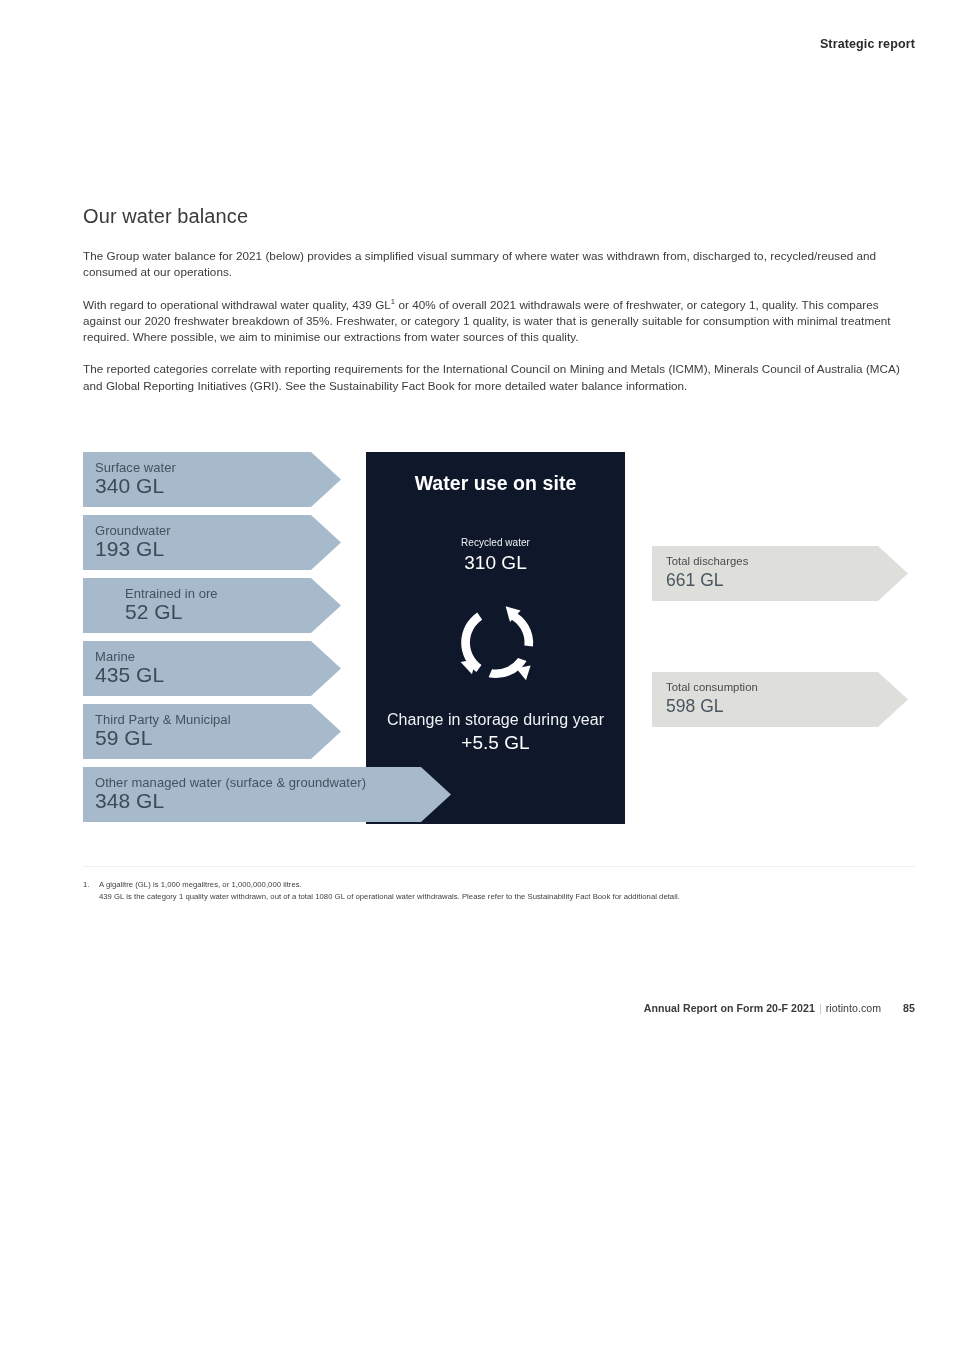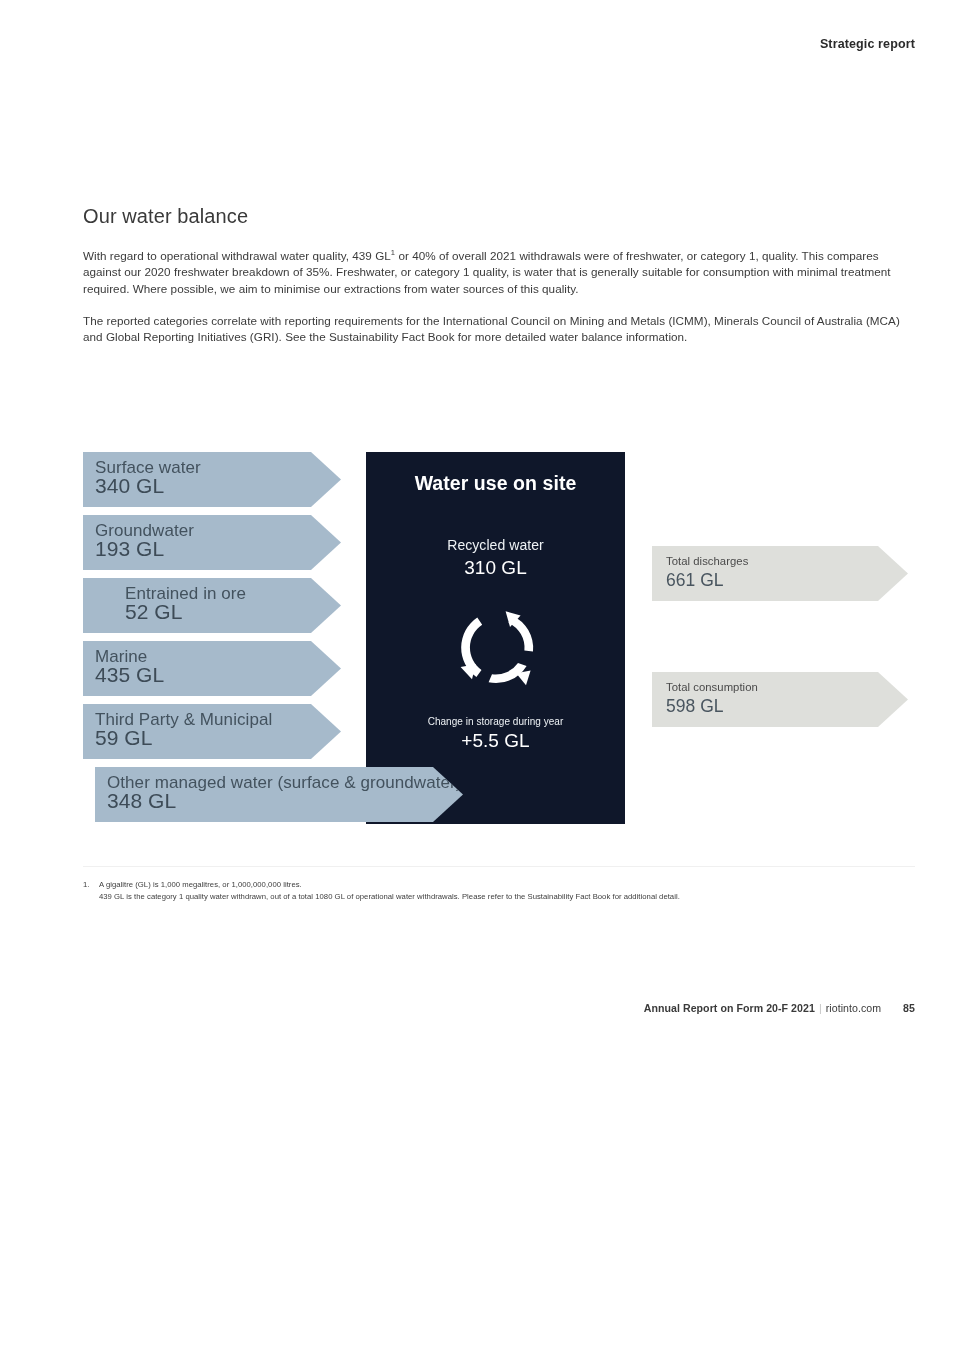--- a/index.html
+++ b/index.html
@@ -96,21 +96,21 @@
   }
   .flow-arrow.wide {
     left: 0;
     width: 368px;
     height: 55px;
     clip-path: polygon(0 0, 338px 0, 368px 27.5px, 338px 55px, 0 55px);
   }
 
   .flow-label {
     display: block;
-    font-size: 17px;
+    font-size: 13px;
     line-height: 13px;
     color: #43525e;
     letter-spacing: 0.004em;
   }
   .flow-value {
     display: block;
     font-size: 21px;
     line-height: 22px;
     color: #3d4b57;
     margin-top: 1px;
@@ -131,42 +131,42 @@
 
   .site-panel-title {
     font-size: 19.5px;
     font-weight: bold;
     color: #ffffff;
     margin-top: 20px;
     letter-spacing: 0.003em;
   }
 
   .recycled-label {
-    font-size: 14px;
+    font-size: 10px;
     color: #eef2f5;
     margin-top: 42px;
     letter-spacing: 0.004em;
   }
   .recycled-value {
     font-size: 19px;
     color: #ffffff;
     margin-top: 4px;
     letter-spacing: 0.002em;
   }
 
   .recycle-icon-wrap {
     margin-top: 20px;
     height: 96px;
     display: flex;
     align-items: center;
     justify-content: center;
   }
 
   .storage-label {
-    font-size: 10px;
+    font-size: 16px;
     color: #eef2f5;
     margin-top: 21px;
     letter-spacing: 0.004em;
   }
   .storage-value {
     font-size: 19px;
     color: #ffffff;
     margin-top: 3px;
     letter-spacing: 0.002em;
   }
@@ -258,20 +258,21 @@
 </head>
 <body>
 
 <div class="page">
 
   <div class="running-header">Strategic report</div>
 
   <div class="content">
     <h1 class="page-title">Our water balance</h1>
 
+    <p class="para">The Group water balance for 2021 (below) provides a simplified visual summary of where water was withdrawn from, discharged to, recycled/reused and consumed at our operations.</p>
 
     <p class="para">
       <span>With regard to operational withdrawal water quality, 439 GL</span><sup class="fn">1</sup><span> or 40% of overall 2021 withdrawals were of freshwater, or category 1, quality. This compares against our 2020 freshwater breakdown of 35%. Freshwater, or category 1 quality, is water that is generally suitable for consumption with minimal treatment required. Where possible, we aim to minimise our extractions from water sources of this quality.</span>
     </p>
 
     <p class="para">The reported categories correlate with reporting requirements for the International Council on Mining and Metals (ICMM), Minerals Council of Australia (MCA) and Global Reporting Initiatives (GRI). See the Sustainability Fact Book for more detailed water balance information.</p>
   </div>
 
   <div class="diagram">
 
@@ -334,21 +335,21 @@
                      Z"></path>
             <path d="M 10.6 66.0 L 25.9 63.2 L 22.0 78.2 Z"></path>
           </g>
         </svg>
       </div>
 
       <div class="storage-label">Change in storage during year</div>
       <div class="storage-value">+5.5 GL</div>
     </div>
 
-    <div class="flow-arrow wide" style="top:315px; left:12px;">
+    <div class="flow-arrow wide" style="top:315px; left:0;">
       <span class="flow-label">Other managed water (surface &amp; groundwater)</span>
       <span class="flow-value">348 GL</span>
     </div>
 
     <div class="outputs">
 
       <div class="out-arrow" style="top:94px;">
         <span class="out-label">Total discharges</span>
         <span class="out-value">661 GL</span>
       </div>

